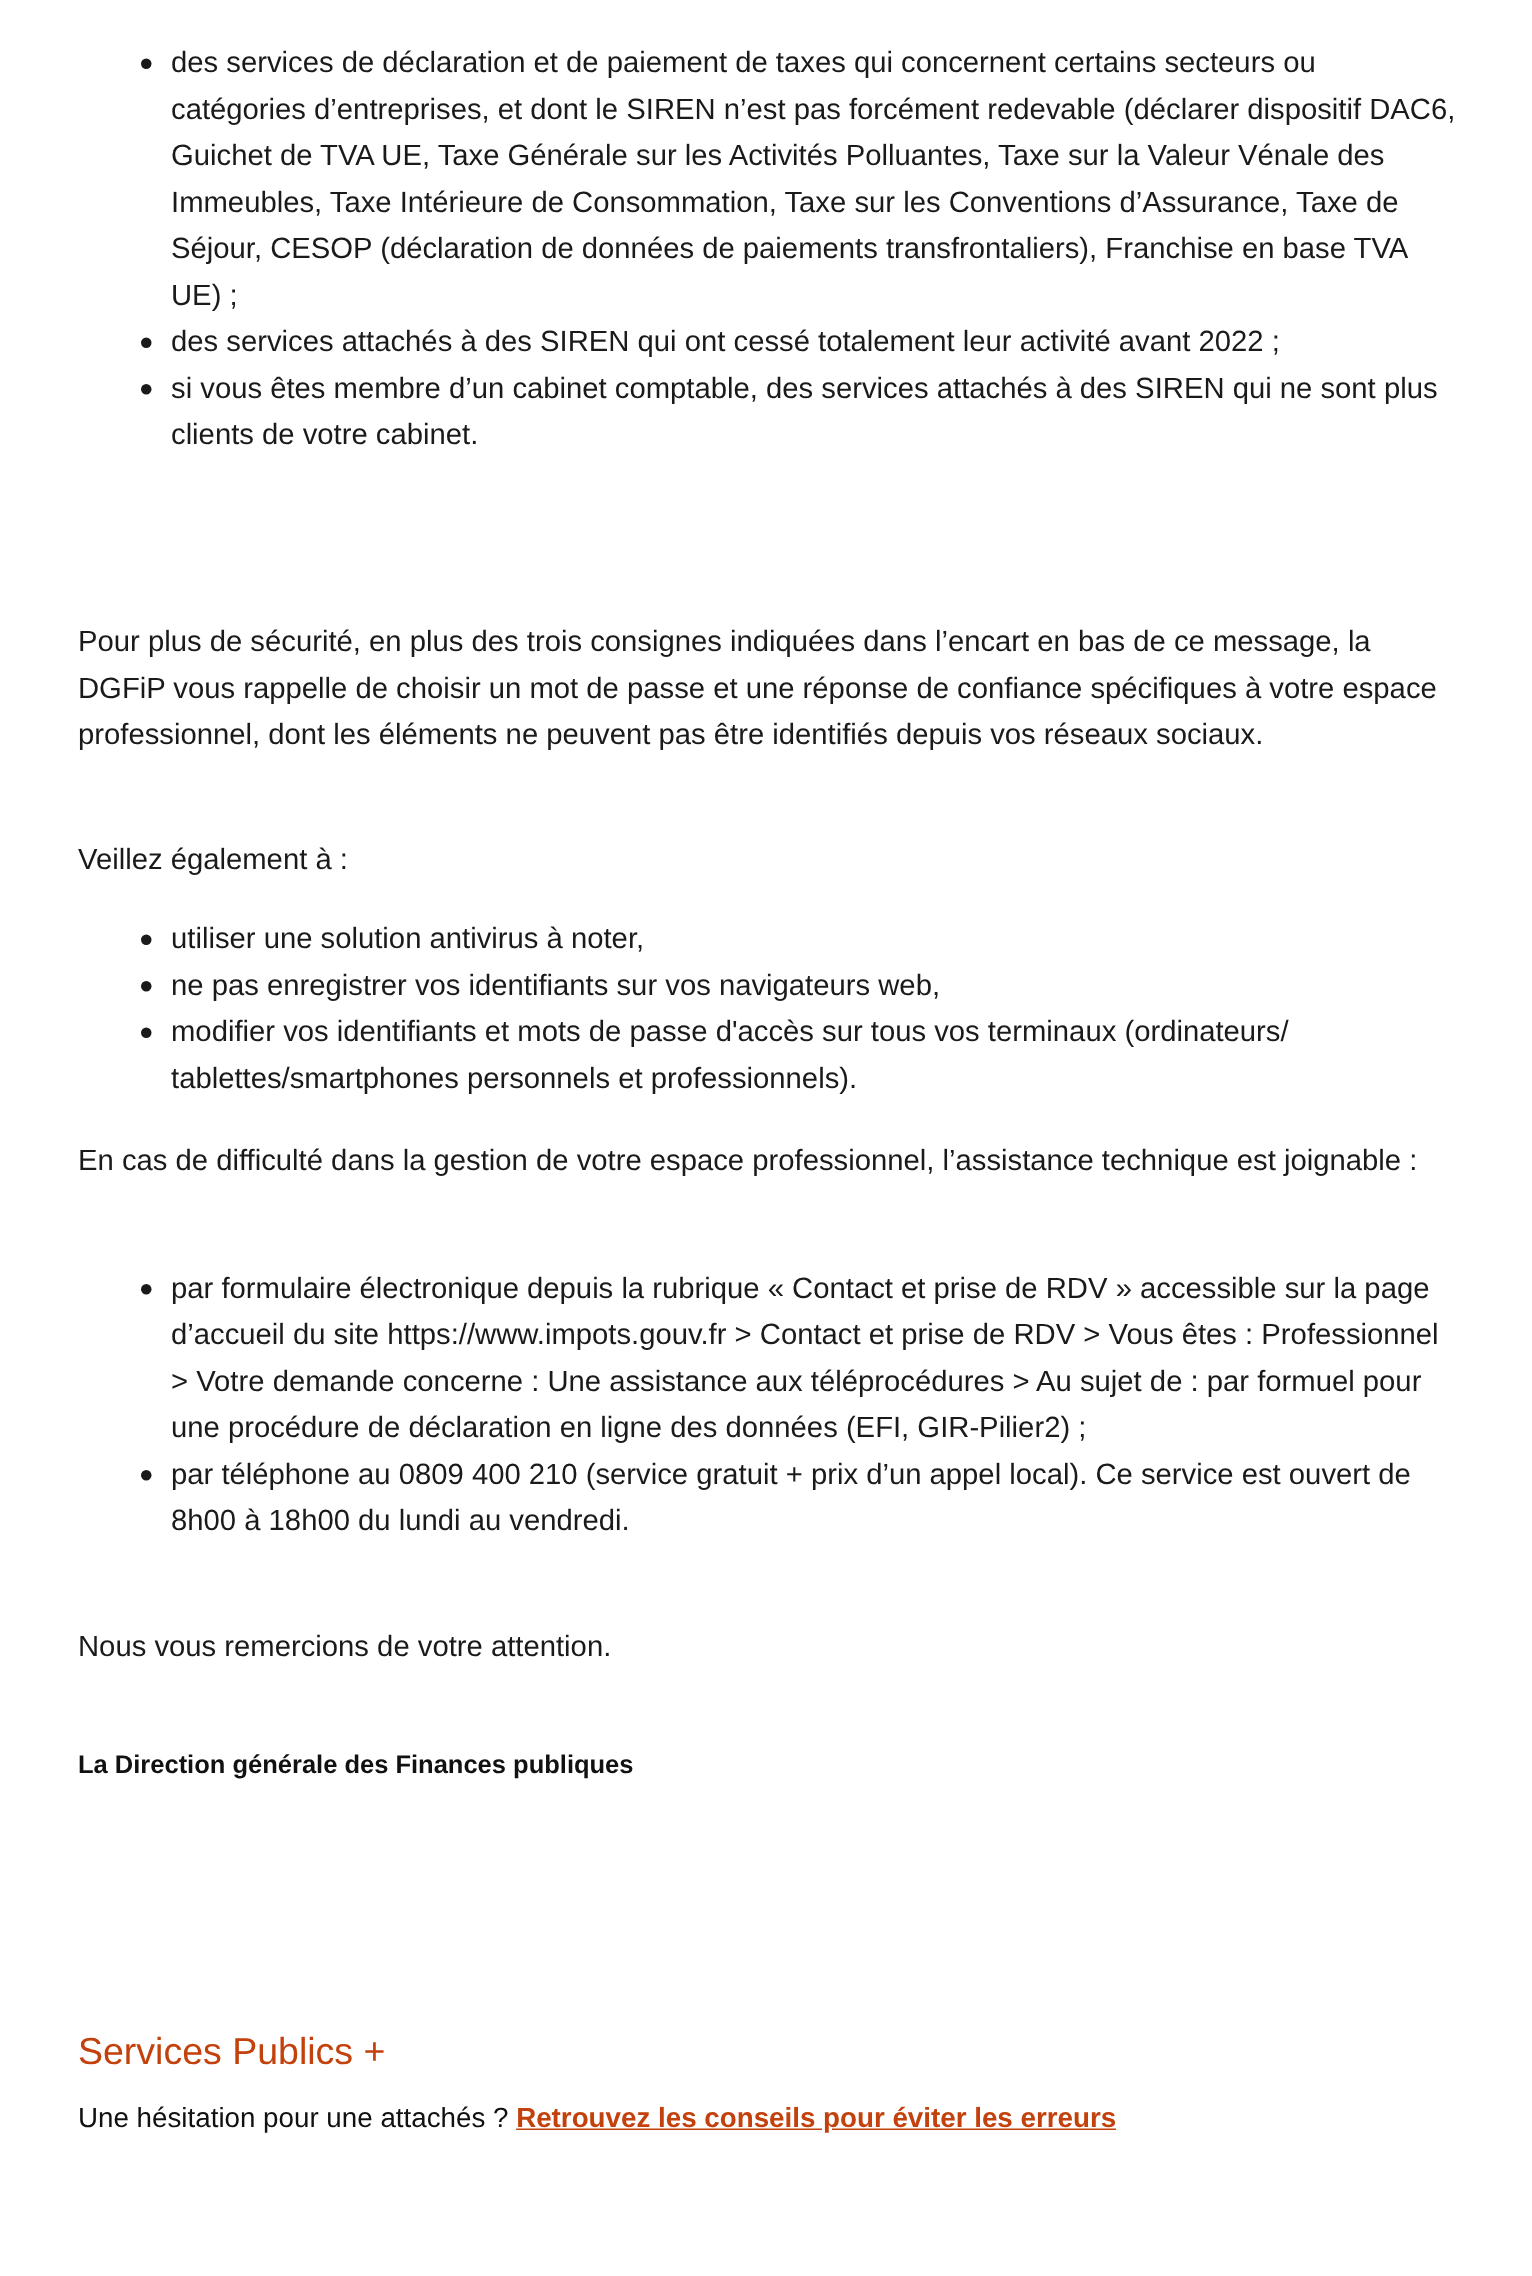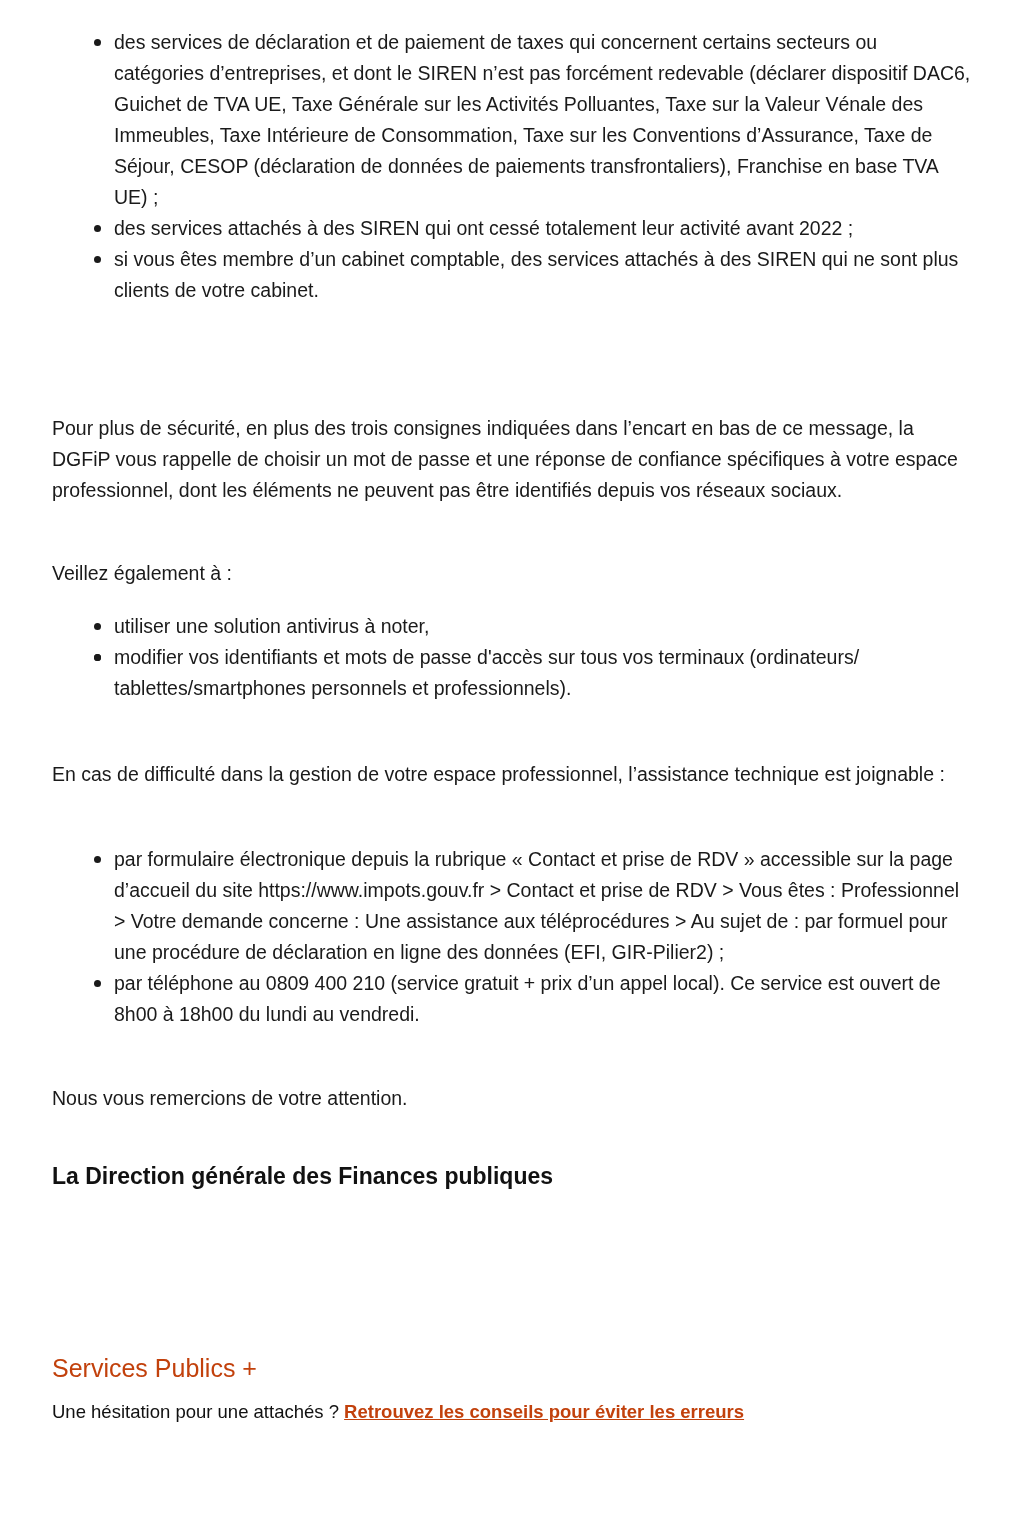--- a/index.html
+++ b/index.html
@@ -52,21 +52,21 @@
       margin: 0;
     }
     .underline {
       text-decoration: underline;
     }
     .signature {
       position: absolute;
       left: 52px;
       top: 1161px;
       font-weight: bold;
-      font-size: 23px;
+      font-size: 17px;
       color: #111;
     }
     .sp-title {
       position: absolute;
       left: 52px;
       top: 1351px;
       font-size: 25px;
       color: #c2410c;
       line-height: 34px;
     }
@@ -95,21 +95,21 @@
     <li><span class="dot"></span><span>si vous êtes membre d’un cabinet comptable, des services attachés à des SIREN qui ne sont plus clients de votre cabinet.</span></li>
   </ul>
 
 
   <p class="para" style="top:413px;">Pour plus de sécurité, en plus des trois consignes indiquées dans l’encart en bas de ce message, la DGFiP vous rappelle de choisir un mot de passe et une réponse de confiance spécifiques à votre espace professionnel, dont les éléments ne peuvent pas être identifiés depuis vos réseaux sociaux.</p>
 
   <p class="para" style="top:558px;">Veillez également à :</p>
 
   <ul class="bullets" style="top:611px;">
     <li><span class="dot"></span><span>utiliser une solution antivirus à noter,</span></li>
-    <li><span class="dot"></span></li>
+    <li><span class="dot"></span><span>ne pas enregistrer vos identifiants sur vos navigateurs web,</span></li>
     <li><span class="dot"></span><span>modifier vos identifiants et mots de passe d'accès sur tous vos terminaux (ordinateurs/ tablettes/smartphones personnels et professionnels).</span></li>
   </ul>
 
   <p class="para" style="top:759px;"> En cas de difficulté dans la gestion de votre espace professionnel, l’assistance technique est joignable :</p>
 
   <ul class="bullets" style="top:844px;">
     <li><span class="dot"></span><span>par formulaire électronique depuis la rubrique « Contact et prise de RDV » accessible sur la page d’accueil du site https://www.impots.gouv.fr &gt; Contact et prise de RDV &gt; Vous êtes : Professionnel &gt; Votre demande concerne : Une assistance aux téléprocédures &gt; Au sujet de : par formuel pour une procédure de déclaration en ligne des données (EFI, GIR-Pilier2) ;</span></li>
     <li><span class="dot"></span><span>par téléphone au 0809 400 210 (service gratuit + prix d’un appel local). Ce service est ouvert de 8h00 à 18h00 du lundi au vendredi.</span></li>
   </ul>
 

